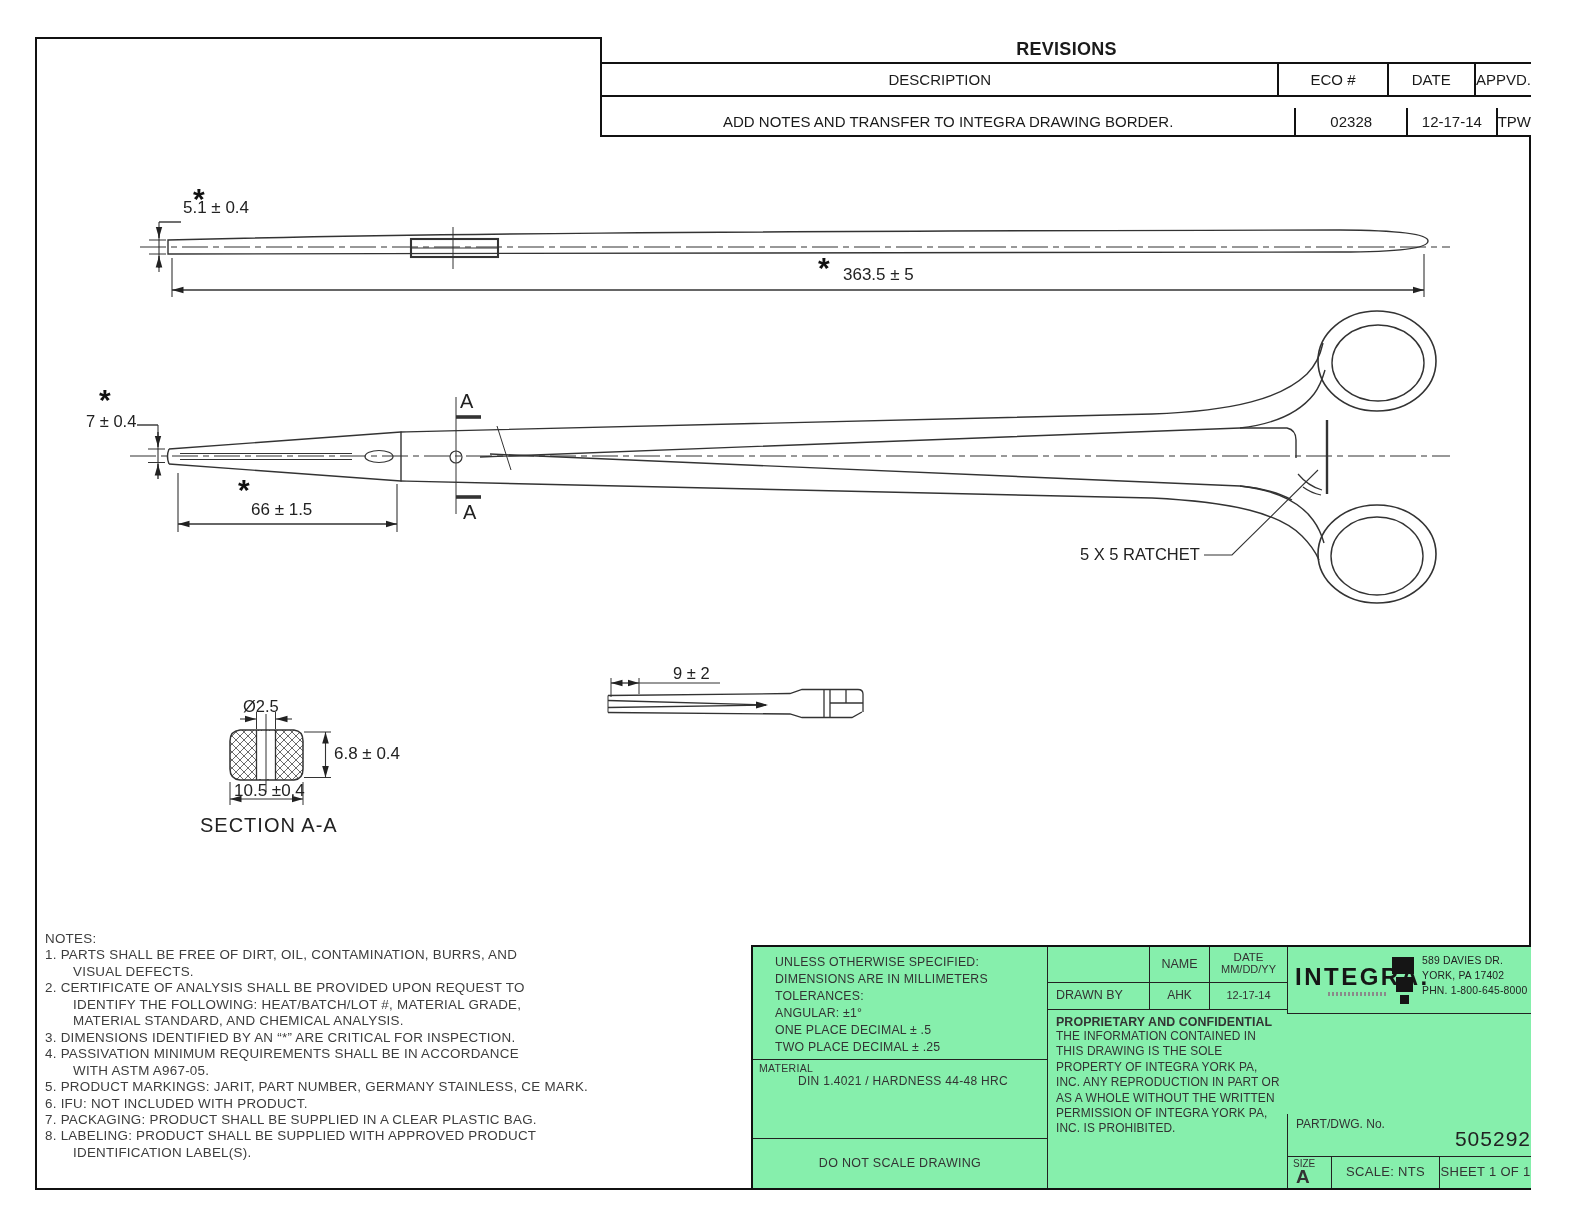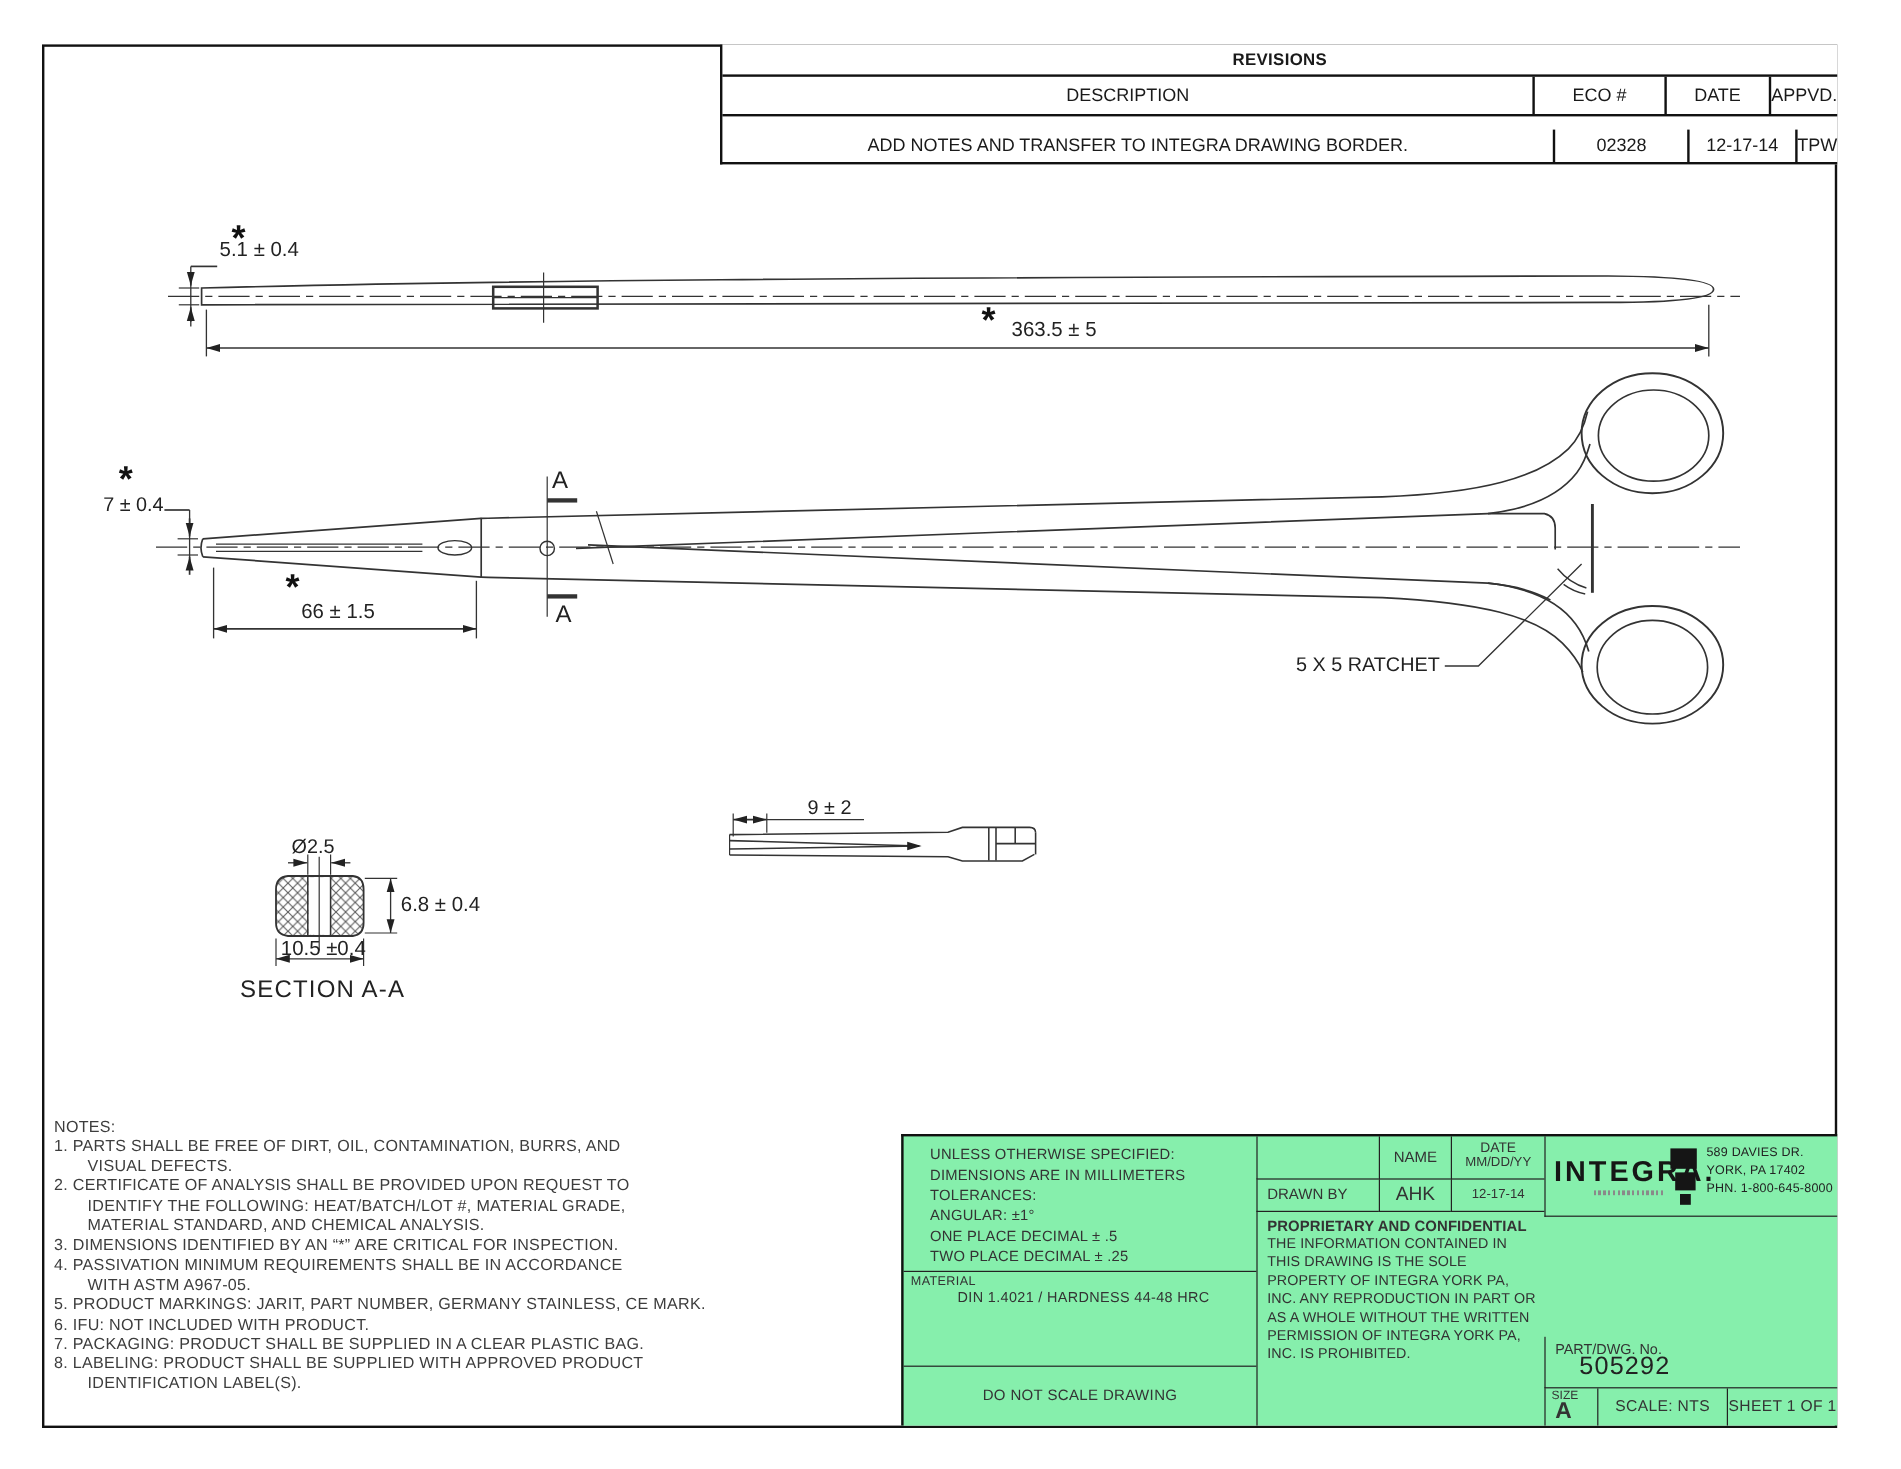--- a/index.html
+++ b/index.html
@@ -2,21 +2,21 @@
 <html><head>
 <meta charset="utf-8">
 <style>
   html,body{margin:0;padding:0;background:#fff;}
   #stage{position:relative;width:1584px;height:1224px;background:#fff;overflow:hidden;
          font-family:"Liberation Sans", sans-serif;color:#1a1a1a;}
   .abs{position:absolute;}
   #page-border{left:35px;top:37px;width:1492px;height:1149px;border:2px solid #111;}
   
   #rev{left:600px;top:37px;width:929px;border-left:2px solid #111;border-bottom:2px solid #111;background:#fff;}
-  #rev .rt{height:25px;line-height:25px;text-align:center;font-weight:bold;font-size:14px;border-bottom:2px solid #111;letter-spacing:.3px;}
+  #rev .rt{height:25px;line-height:25px;text-align:center;font-weight:bold;font-size:18px;border-bottom:2px solid #111;letter-spacing:.3px;}
   #rev .rr{display:flex;border-bottom:2px solid #111;}
   #rev .rr:last-child{border-bottom:none;}
   #rev .rc{box-sizing:border-box;text-align:center;font-size:15px;}
   #rev .rr.hd .rc{height:31px;line-height:31px;}
   #rev .rr.dt .rc{height:27px;line-height:27px;margin-top:11px;}
   #rev .c1{width:751px;}
   #rev .c2{width:121px;border-left:2px solid #111;}
   #rev .c3{width:97px;border-left:2px solid #111;}
   #rev .c4{flex:1;border-left:2px solid #111;}
   
@@ -232,42 +232,42 @@
       <div class="cellval" style="font-size:12.5px;line-height:48px">DO NOT SCALE DRAWING</div>
     </div>
 
     <div class="tbc bl bb" style="left:294px;top:0;width:102px;height:36px"></div>
     <div class="tbc bl bb" style="left:396px;top:0;width:60px;height:36px;text-align:center;font-size:12.5px;line-height:34px">NAME</div>
     <div class="tbc bl bb" style="left:456px;top:0;width:78px;height:36px;text-align:center;padding-top:4px">
       <div style="font-size:11.5px">DATE</div>
       <div style="font-size:11px">MM/DD/YY</div>
     </div>
     <div class="tbc bl bb" style="left:294px;top:36px;width:102px;height:27px;font-size:12.5px;line-height:25px;padding-left:8px">DRAWN BY</div>
-    <div class="tbc bl bb" style="left:396px;top:36px;width:60px;height:27px;text-align:center;font-size:16px;line-height:25px">AHK</div>
+    <div class="tbc bl bb" style="left:396px;top:36px;width:60px;height:27px;text-align:center;font-size:12px;line-height:25px">AHK</div>
     <div class="tbc bl bb" style="left:456px;top:36px;width:78px;height:27px;text-align:center;font-size:11px;line-height:25px">12-17-14</div>
     <div class="tbc bl" style="left:294px;top:63px;width:240px;height:178px;padding:5px 7px 0 8px">
       <div class="prop-title">PROPRIETARY AND CONFIDENTIAL</div>
       <div class="prop-body">THE INFORMATION CONTAINED IN THIS DRAWING IS THE SOLE PROPERTY OF INTEGRA YORK PA, INC.  ANY REPRODUCTION IN PART OR AS A WHOLE WITHOUT THE WRITTEN PERMISSION OF INTEGRA YORK PA, INC. IS PROHIBITED.</div>
     </div>
 
     <div class="tbc bl bb" style="left:534px;top:0;width:244px;height:67px">
       <div style="position:absolute;left:7px;top:16px;font-size:24px;font-weight:600;letter-spacing:2.5px;color:#161616">INTEGRA.</div>
       <div class="sq" style="left:104px;top:10px;width:22px;height:17px"></div>
       <div class="sq" style="left:108px;top:30px;width:17px;height:15px"></div>
       <div class="sq" style="left:112px;top:48px;width:9px;height:9px"></div>
       <div id="logo-tagline" style="left:40px;top:45px;width:58px"></div>
       <div style="position:absolute;left:134px;top:6px">
         <div class="addr">589 DAVIES DR.</div>
         <div class="addr">YORK, PA 17402</div>
         <div class="addr">PHN. 1-800-645-8000</div>
       </div>
     </div>
     <div class="tbc bl bb" style="left:534px;top:167px;width:244px;height:43px">
       <div style="font-size:12px;padding:3px 0 0 8px">PART/DWG. No.</div>
-      <div style="text-align:left;font-size:21px;letter-spacing:1px;margin-top:-4px;padding-left:28px;color:#222">505292</div>
+      <div style="text-align:right;font-size:21px;letter-spacing:1px;margin-top:-4px;padding-left:28px;color:#222">505292</div>
     </div>
     <div class="tbc bl" style="left:534px;top:210px;width:44px;height:31px">
       <div style="font-size:10px;padding:1px 0 0 5px">SIZE</div>
       <div style="font-size:19px;font-weight:bold;padding-left:8px;margin-top:-3px">A</div>
     </div>
     <div class="tbc bl" style="left:578px;top:210px;width:108px;height:31px;text-align:center;font-size:13px;line-height:30px;letter-spacing:.3px">SCALE: NTS</div>
     <div class="tbc bl" style="left:686px;top:210px;width:92px;height:31px;text-align:center;font-size:13px;line-height:30px;letter-spacing:.3px">SHEET 1 OF 1</div>
   </div>
 
 </div>

